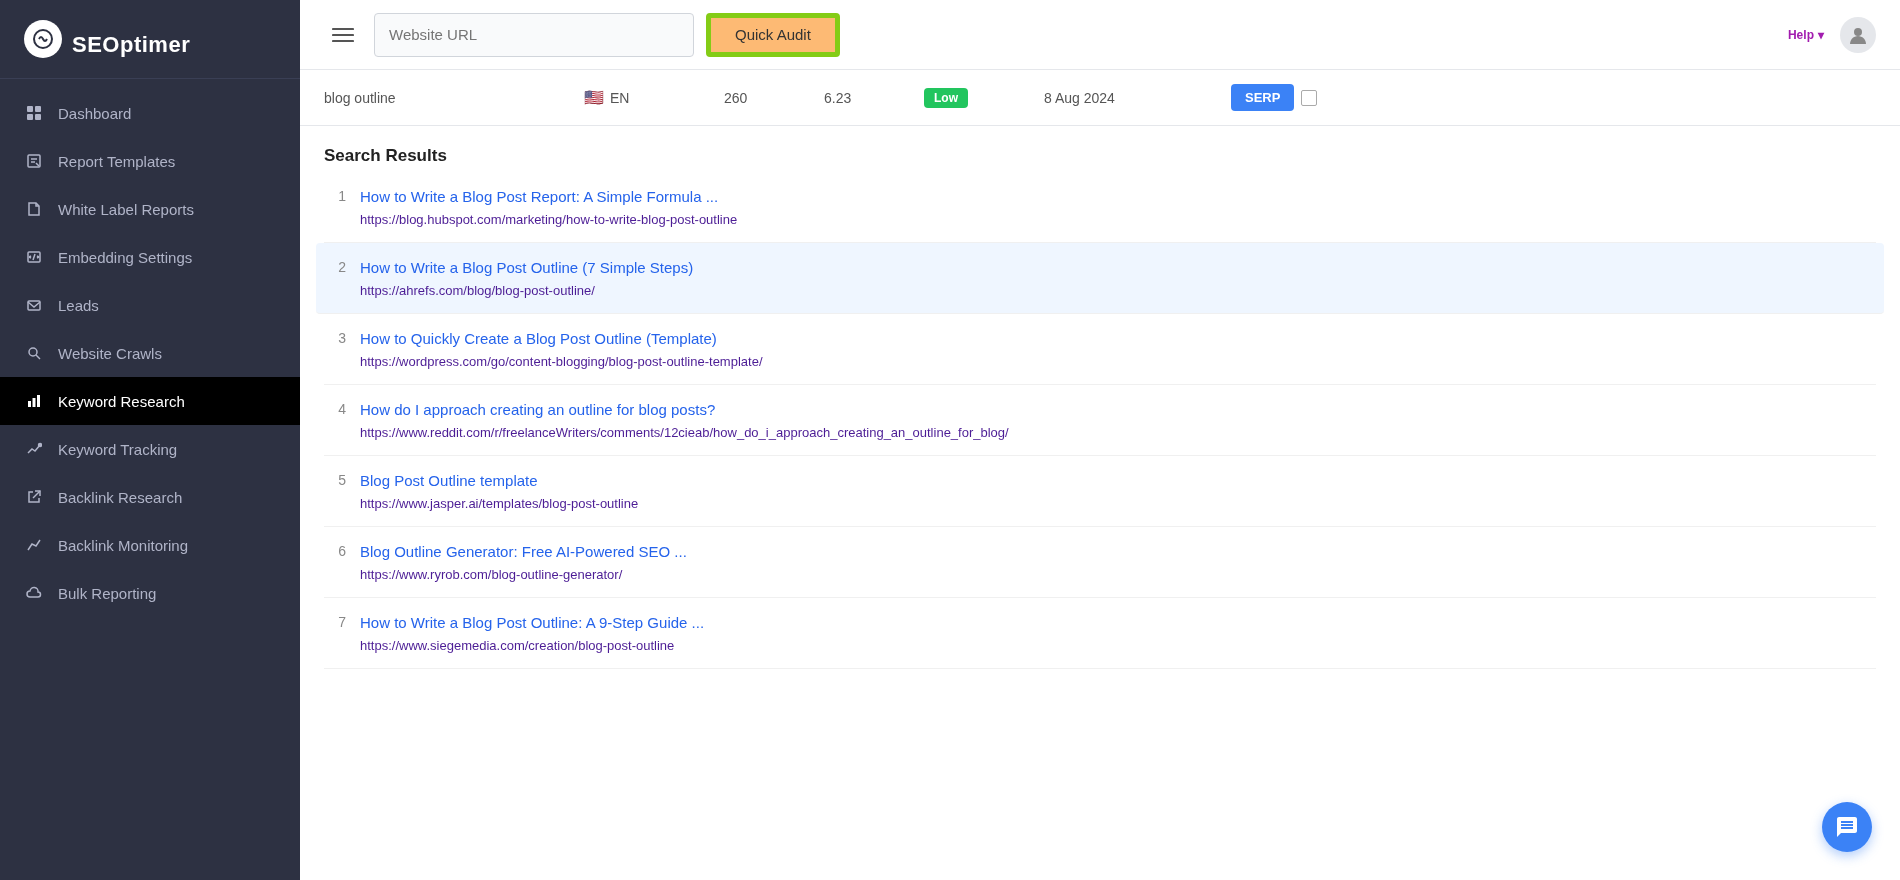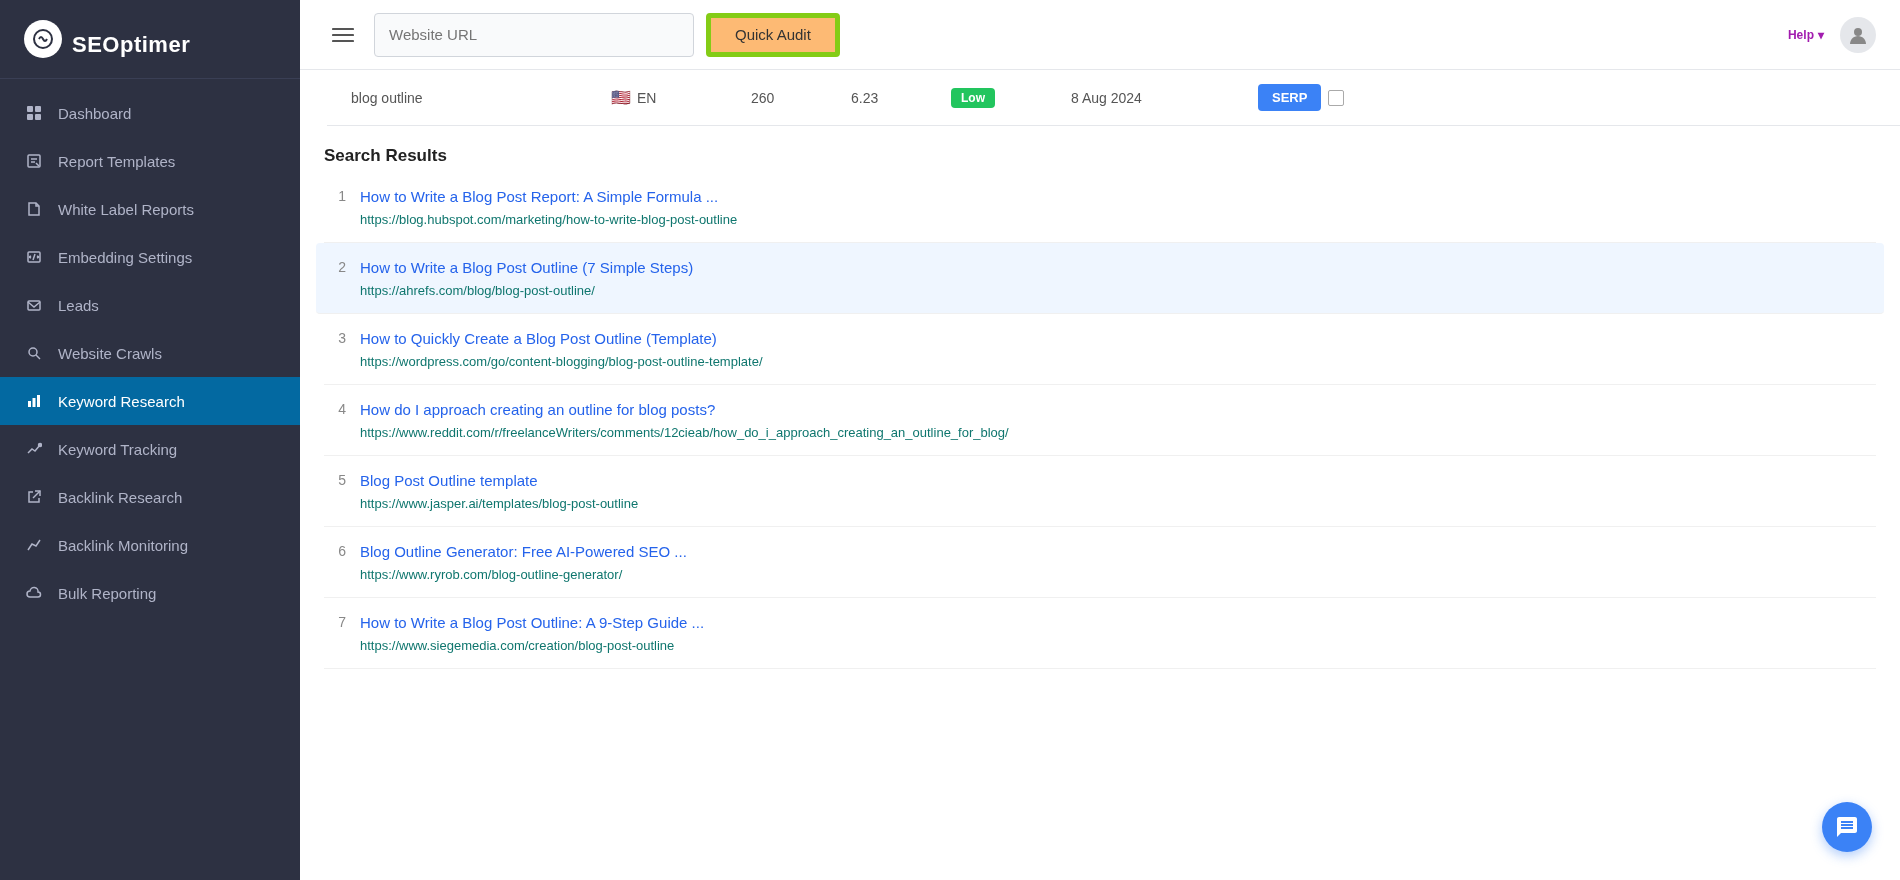--- a/index.html
+++ b/index.html
@@ -53,21 +53,21 @@
       align-items: center;
       gap: 14px;
       padding: 14px 24px;
       color: #b0b4c8;
       cursor: pointer;
       font-size: 15px;
       transition: background 0.15s;
       text-decoration: none;
     }
     .nav-item.active {
-      background: #0369a1;
+      background: #000000;
       color: #fff;
     }
     .nav-icon {
       width: 20px;
       height: 20px;
       display: flex;
       align-items: center;
       justify-content: center;
       font-size: 16px;
       flex-shrink: 0;
@@ -161,21 +161,20 @@
     }
 
     
     .keyword-row {
       display: flex;
       align-items: center;
       padding: 14px 24px;
       border-bottom: 1px solid #e5e7eb;
       gap: 0;
       background: #fff;
-      margin-left: 27px;
     }
     .kw-keyword {
       flex: 0 0 260px;
       font-size: 14px;
       color: #555;
     }
     .kw-lang {
       flex: 0 0 140px;
       display: flex;
       align-items: center;
@@ -270,21 +269,21 @@
       font-size: 15px;
       color: #2563eb;
       text-decoration: none;
       display: block;
       margin-bottom: 3px;
       cursor: pointer;
       line-height: 1.4;
     }
     .result-url {
       font-size: 13px;
-      color: #0f766e;
+      color: #4c1d95;
     }
 
     
     .result-item.highlighted {
       background: #eff6ff;
       margin: 0 -8px;
       padding: 14px 8px;
       border-radius: 4px;
     }
 

